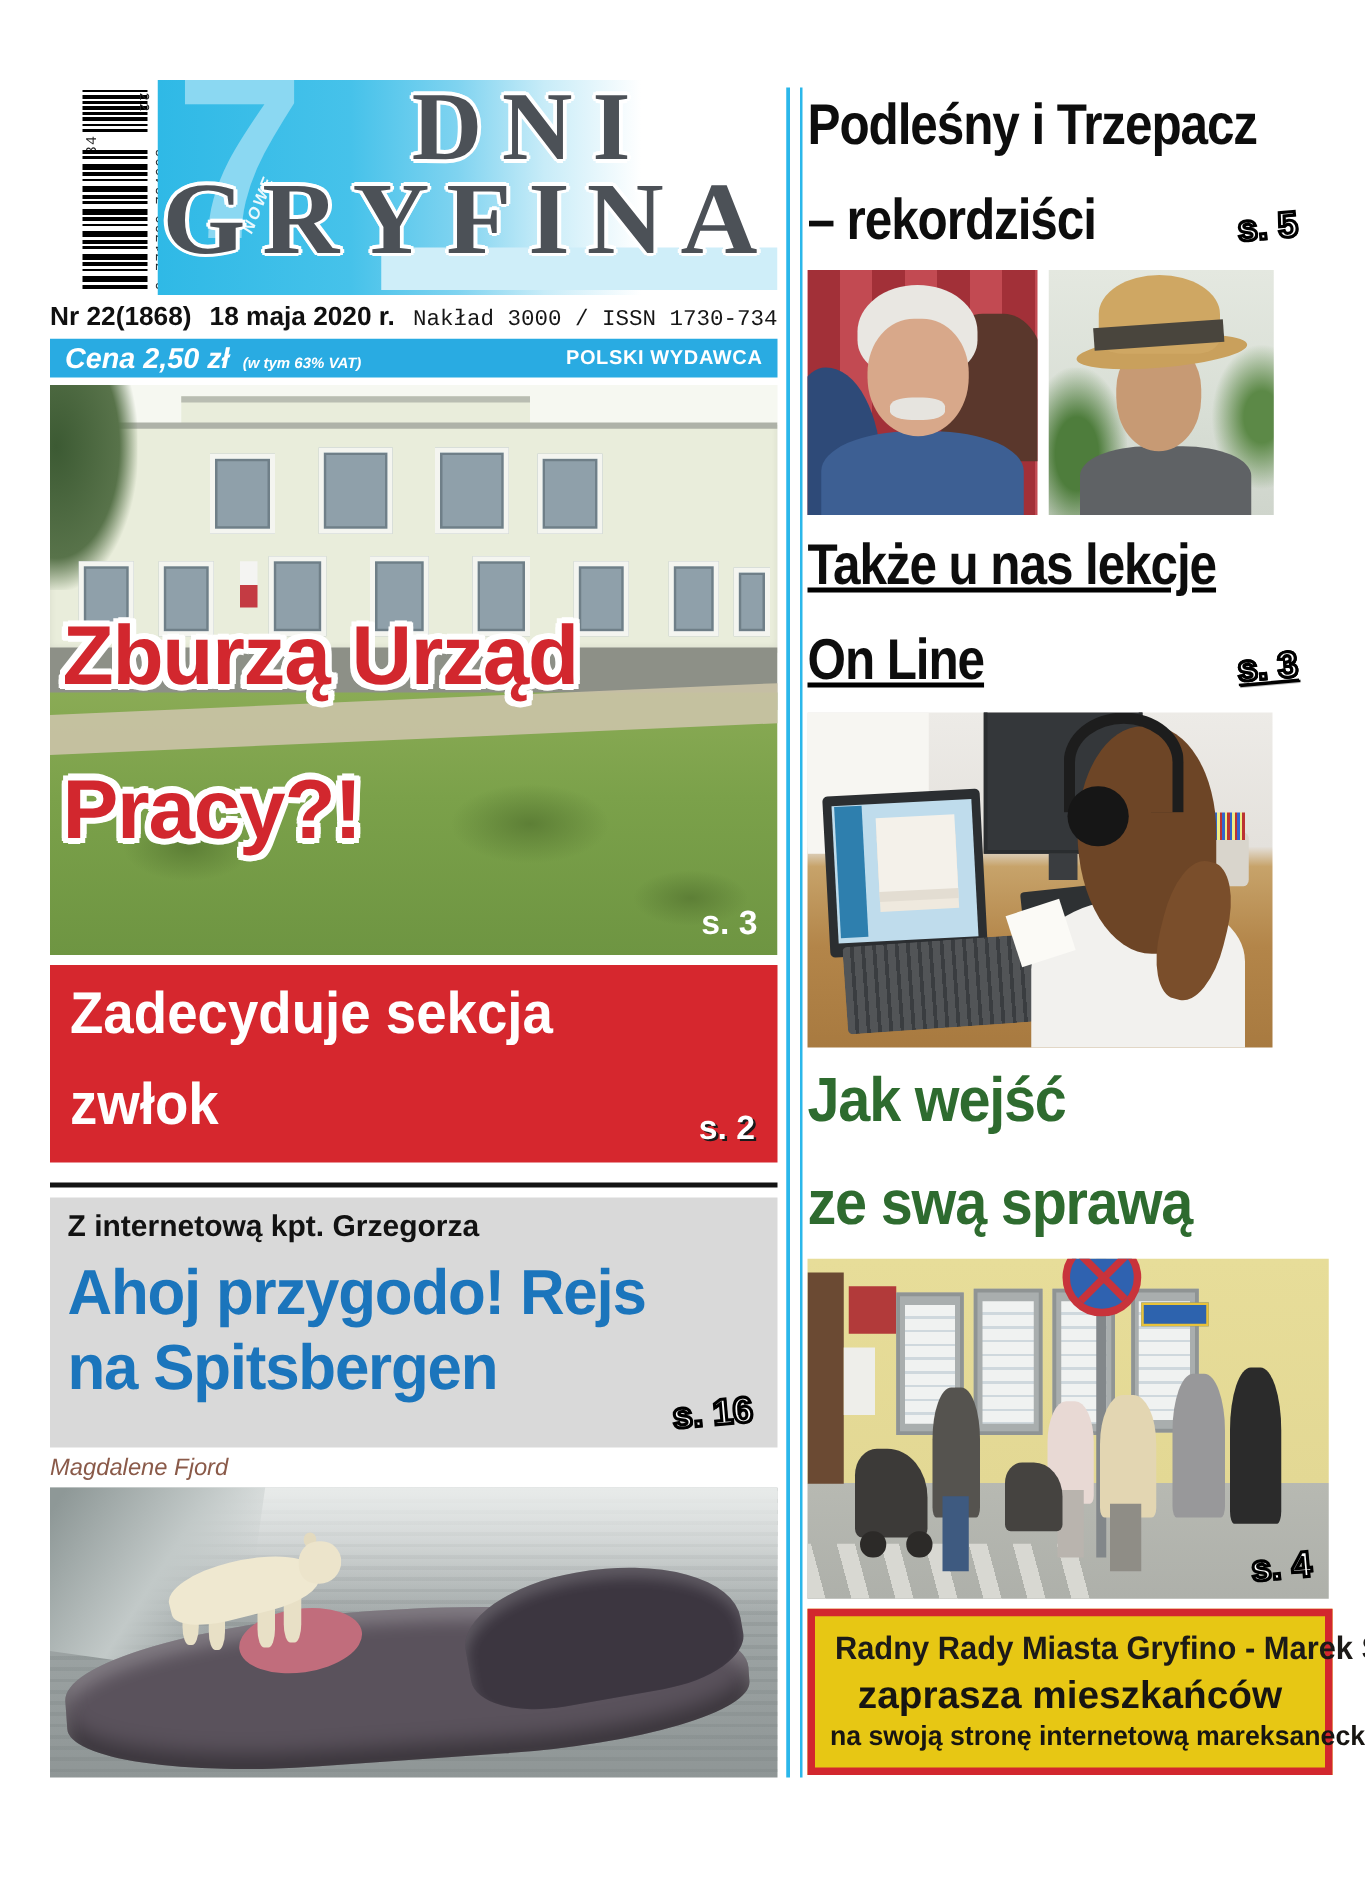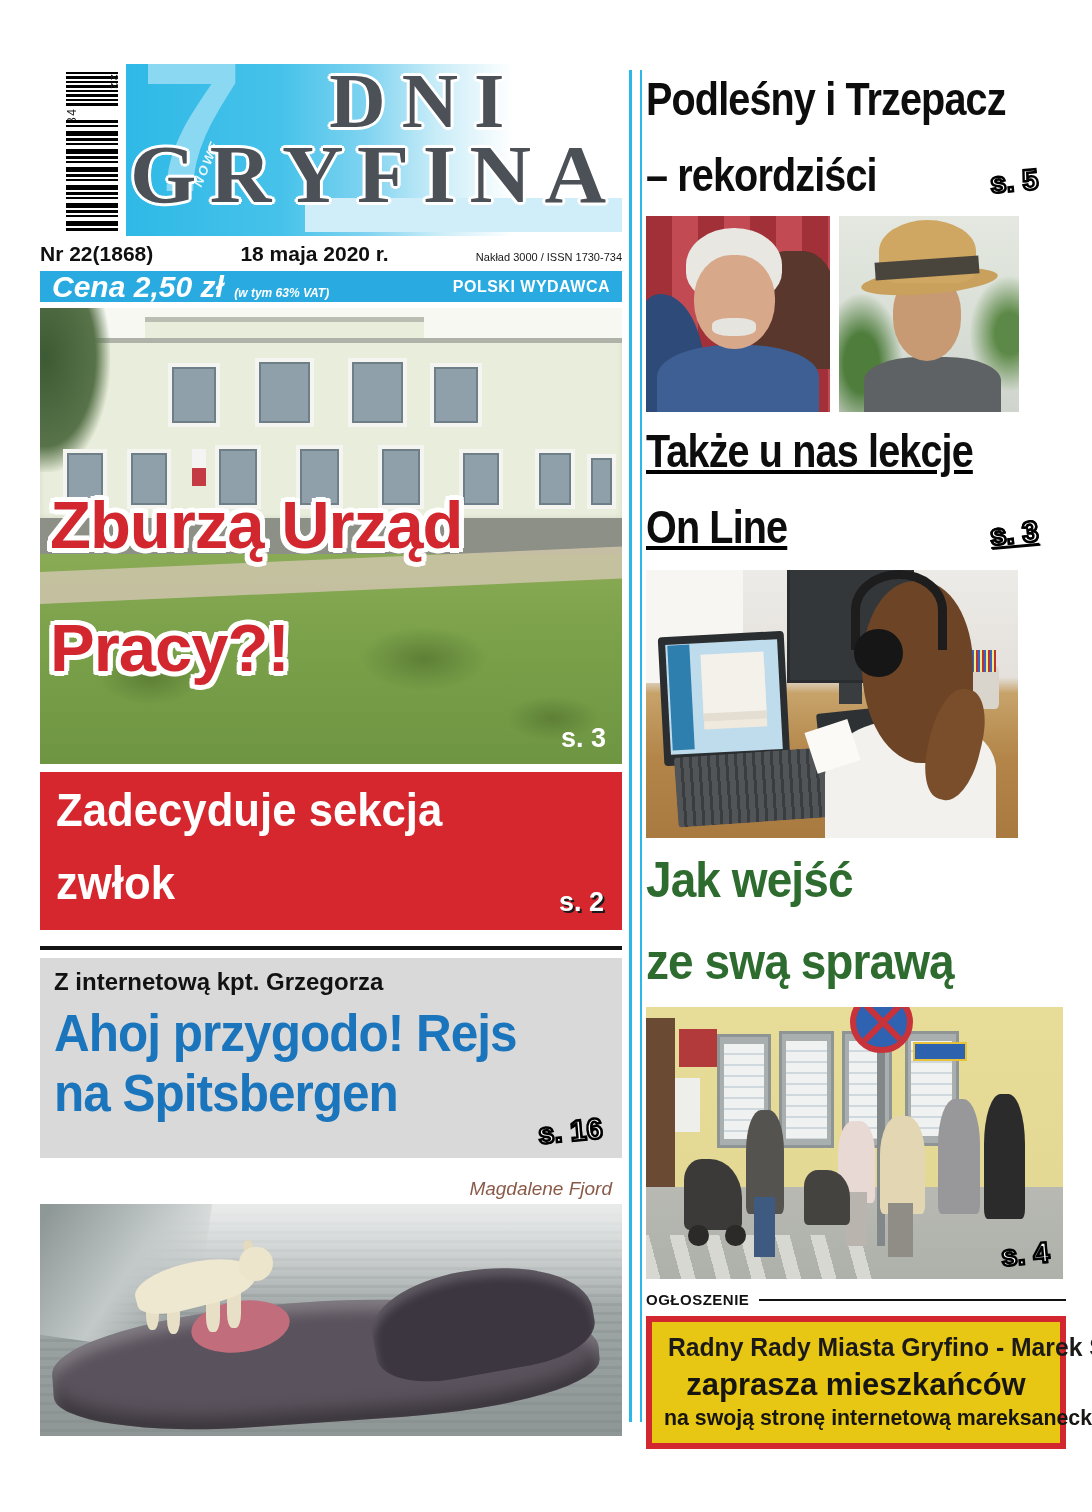--- a/index.html
+++ b/index.html
@@ -35,25 +35,25 @@
       color:#8bd8f2; line-height:1; font-family:"Liberation Sans", sans-serif; }
   .logo-nowe { position:absolute; left:56px; top:92px; transform:rotate(-68deg); font-size:13px; font-style:italic;
       font-weight:bold; color:#eaf8fd; letter-spacing:2px; }
   .logo-title-1, .logo-title-2 { position:absolute; font-family:"Liberation Serif", serif; font-weight:bold; color:#4c5157;
       line-height:1; text-shadow:-3px 0 0 #fff,3px 0 0 #fff,0 -3px 0 #fff,0 3px 0 #fff,-2px -2px 0 #fff,2px -2px 0 #fff,-2px 2px 0 #fff,2px 2px 0 #fff; }
   .logo-title-1 { top:-2px; left:41%; font-size:78px; letter-spacing:16px; }
   .logo-title-2 { top:70px; left:4px; font-size:82px; letter-spacing:13px; transform:scaleX(1.04); transform-origin:left; }
 
   .dateline { display:flex; justify-content:space-between; align-items:baseline; margin-top:6px; }
   .issue-no, .issue-date { font-weight:bold; font-size:21px; color:#101010; }
-  .circulation { font-size:11px; color:#161616; }
+  .circulation { font-size:18px; color:#161616;font-family:Liberation Mono, monospace; }
 
   .price-bar { display:flex; justify-content:space-between; align-items:center; margin-top:5px;
       height:31px; background:#29abe2; color:#fff; padding:0 12px; }
-  .price-main { font-weight:bold; font-style:italic; font-size:30px; }
+  .price-main { font-weight:bold; font-style:italic; font-size:23px; }
   .price-note { font-style:italic; font-size:12px; font-weight:bold; margin-left:6px; }
   .publisher { font-weight:bold; font-size:16px; letter-spacing:0.5px; }
 
   
   .ph { position:relative; overflow:hidden; }
   .ph * { position:absolute; }
 
   
   .lead-photo { margin-top:6px; width:582px; height:456px; background:#f6f8f1; }
   .lp-facade { left:0; top:7%; width:100%; height:40%; background:#e9eddb; box-shadow:inset 0 -4px 6px rgba(0,0,0,.08); }
@@ -90,21 +90,21 @@
   .black-rule { margin-top:16px; width:100%; height:4px; background:#141414; }
   .diary-box { margin-top:8px; width:582px; height:200px; background:#d9d9d9; padding:10px 14px; position:relative; }
   .diary-kicker { font-weight:bold; font-size:24px; color:#121212; }
   .diary-line { font-weight:bold; font-size:51px; color:#1b75bc; letter-spacing:-1px; white-space:nowrap;
       transform:scaleX(0.97); transform-origin:left; line-height:1.18; }
   .diary-line-1 { margin-top:8px; }
   .outline-ref { font-weight:bold; font-size:29px; color:#fff; -webkit-text-stroke:2.5px #000;
       text-shadow:1px 1px 0 #000; transform:rotate(-5deg); display:inline-block; }
   .diary-ref { position:absolute; right:20px; bottom:10px; }
 
-  .fjord-caption { width:100%; text-align:right; padding:20px 10px 4px 0; font-style:italic; font-size:19px; color:#8a5a49; }
+  .fjord-caption { width:100%; text-align:left; padding:6px 10px 4px 0; font-style:italic; font-size:19px; color:#8a5a49; }
 
   
   .whale-photo { width:582px; height:232px; background:
       repeating-linear-gradient(180deg, rgba(120,128,128,.25) 0 3px, rgba(255,255,255,0) 3px 9px),
       linear-gradient(180deg,#c6cbcb 0%,#a8aeae 30%,#9aa1a1 60%,#8f9696 100%); }
   .wh-mist { left:0; top:0; width:100%; height:45%; background:linear-gradient(180deg,#e8ebea 0%,rgba(232,235,234,0) 100%); }
   .wh-mtn { left:-6%; top:-10%; width:34%; height:70%; background:linear-gradient(115deg,#8e9897 20%,#c2c9c8 60%,rgba(194,201,200,0) 85%); transform:rotate(8deg); }
   .wh-body { left:2%; top:42%; width:94%; height:52%; border-radius:50% 60% 40% 40%; background:#5a525c; transform:rotate(-4deg);
       box-shadow:inset 0 10px 14px rgba(255,255,255,.25), inset 0 -12px 16px rgba(0,0,0,.35); }
   .wh-head { left:57%; top:28%; width:38%; height:45%; border-radius:55% 70% 40% 40%; background:#3c3640; transform:rotate(-10deg);
@@ -405,24 +405,20 @@
         <div class="st-f2l"></div>
         <div class="st-stroller2"></div>
         <div class="fig st-f3"></div>
         <div class="st-f3l"></div>
         <div class="fig st-f4"></div>
         <div class="fig st-f5"></div>
         <div class="outline-ref street-ref">s. 4</div>
       </div>
     </div>
 
-    <div class="ogloszenie-row">
-      <span class="ogloszenie-label">OGŁOSZENIE</span>
-      <span class="ogloszenie-line"></span>
-    </div>
 
     <div class="ad-box">
       <div class="ad-line1">Radny Rady Miasta Gryfino - Marek Sanecki</div>
       <div class="ad-line2">zaprasza mieszkańców</div>
       <div class="ad-line3">na swoją stronę internetową mareksanecki.pl</div>
     </div>
 
   </div>
 </div>
 

